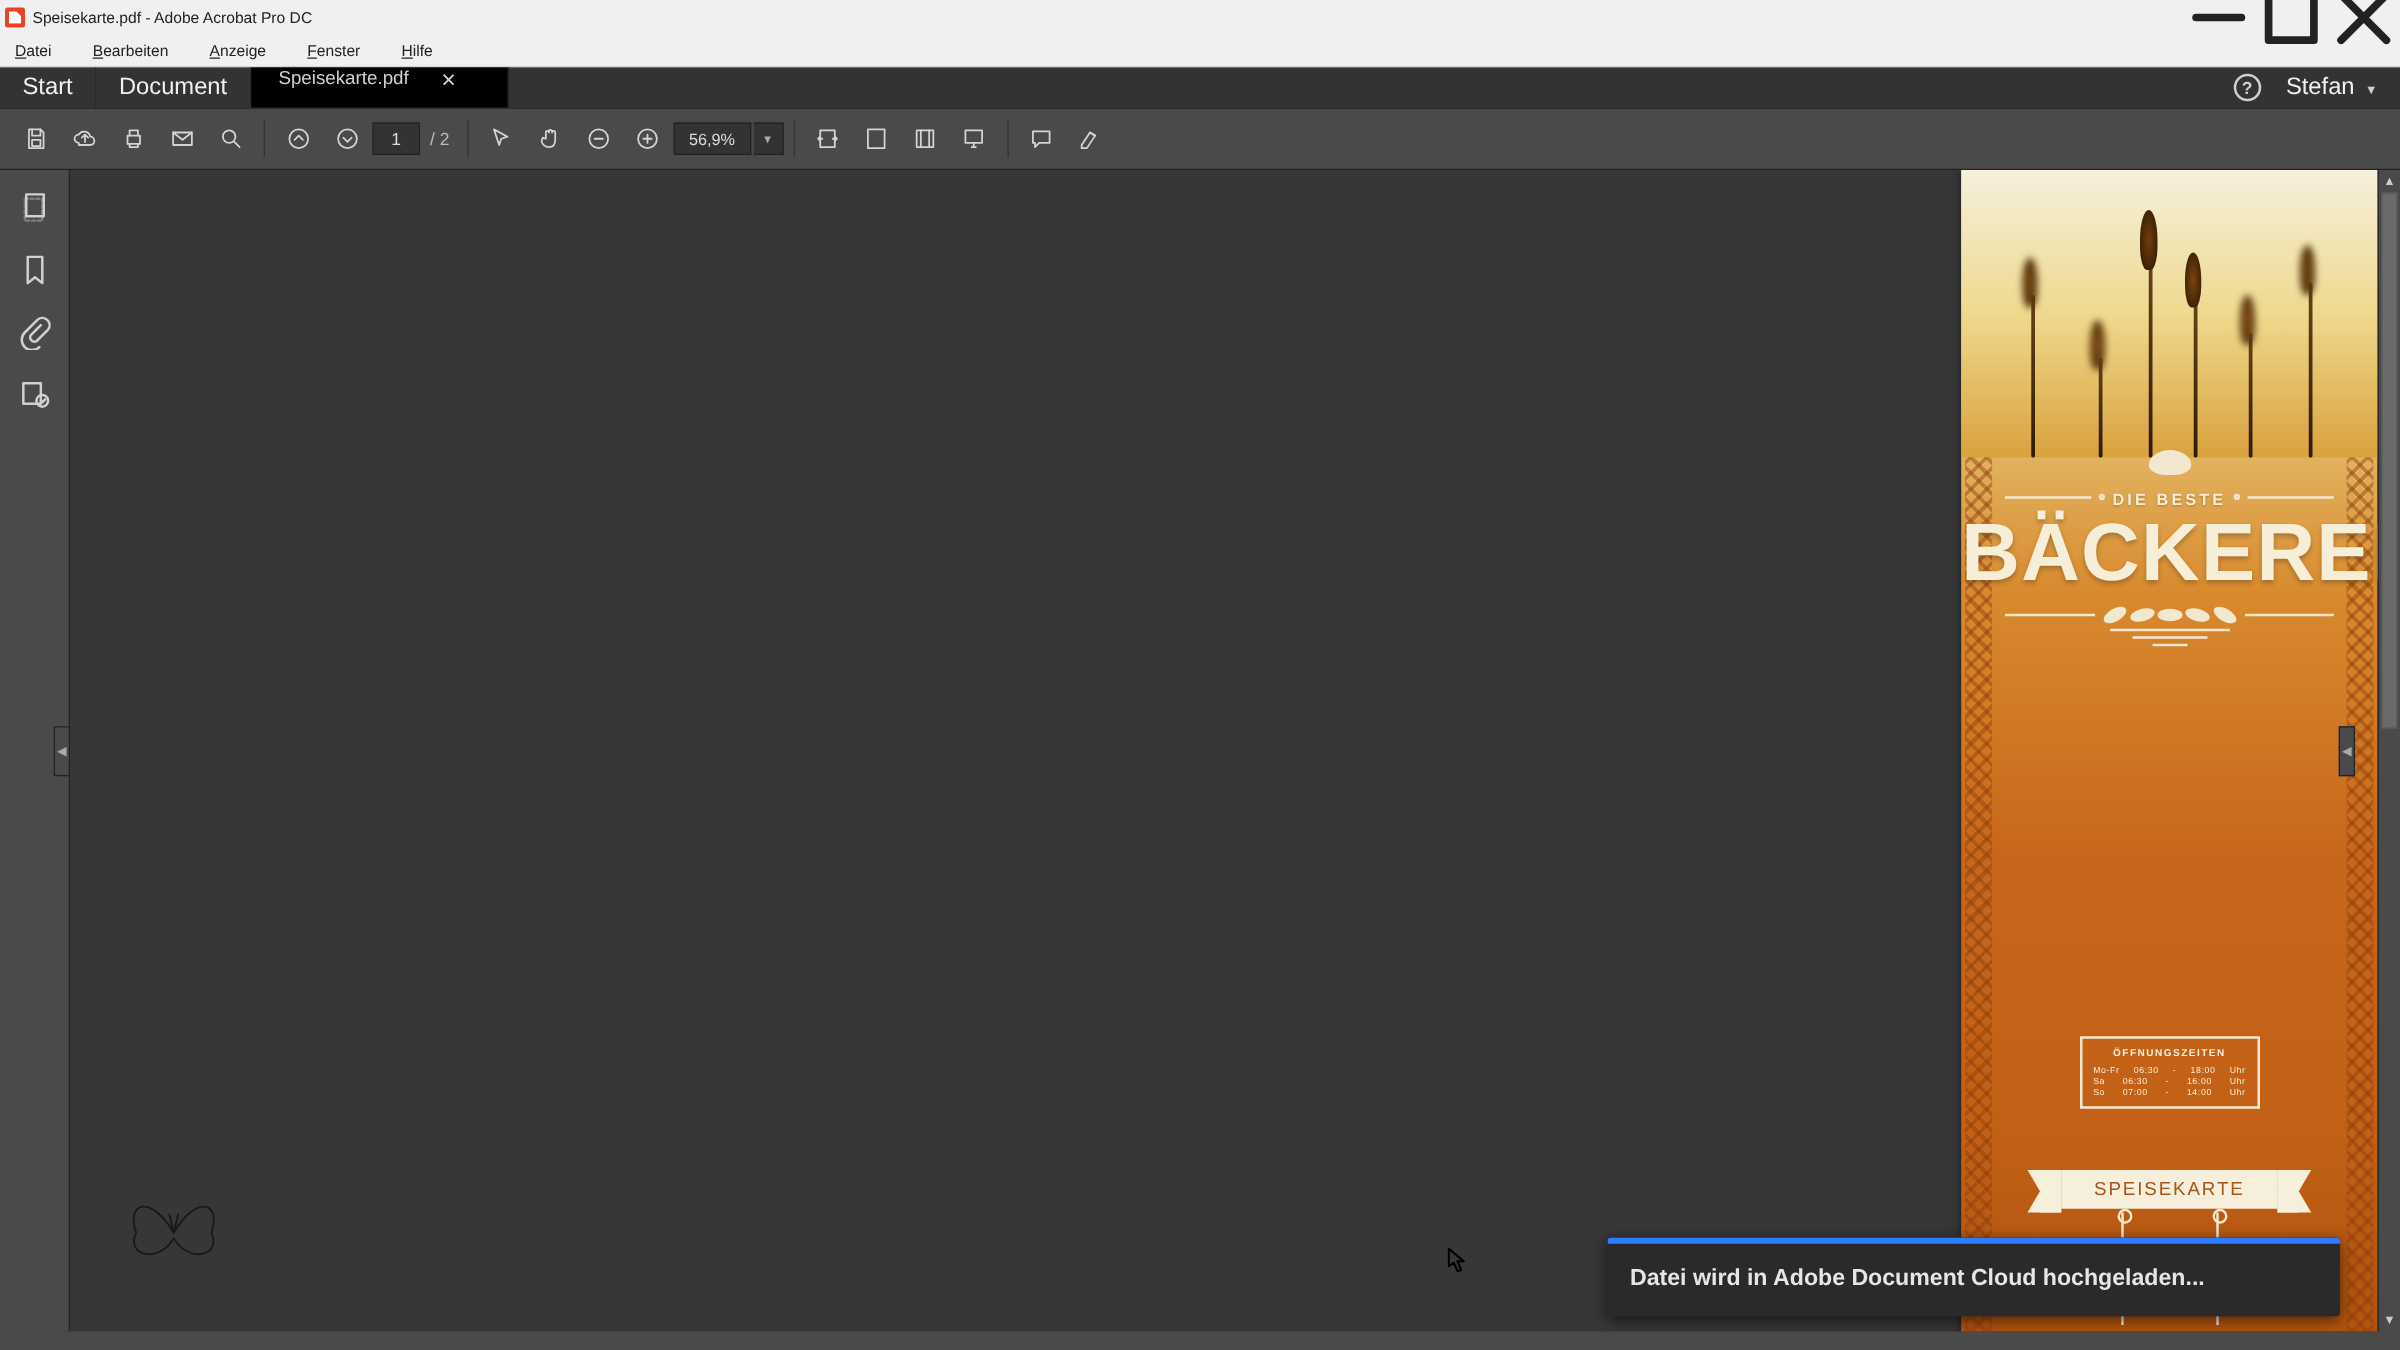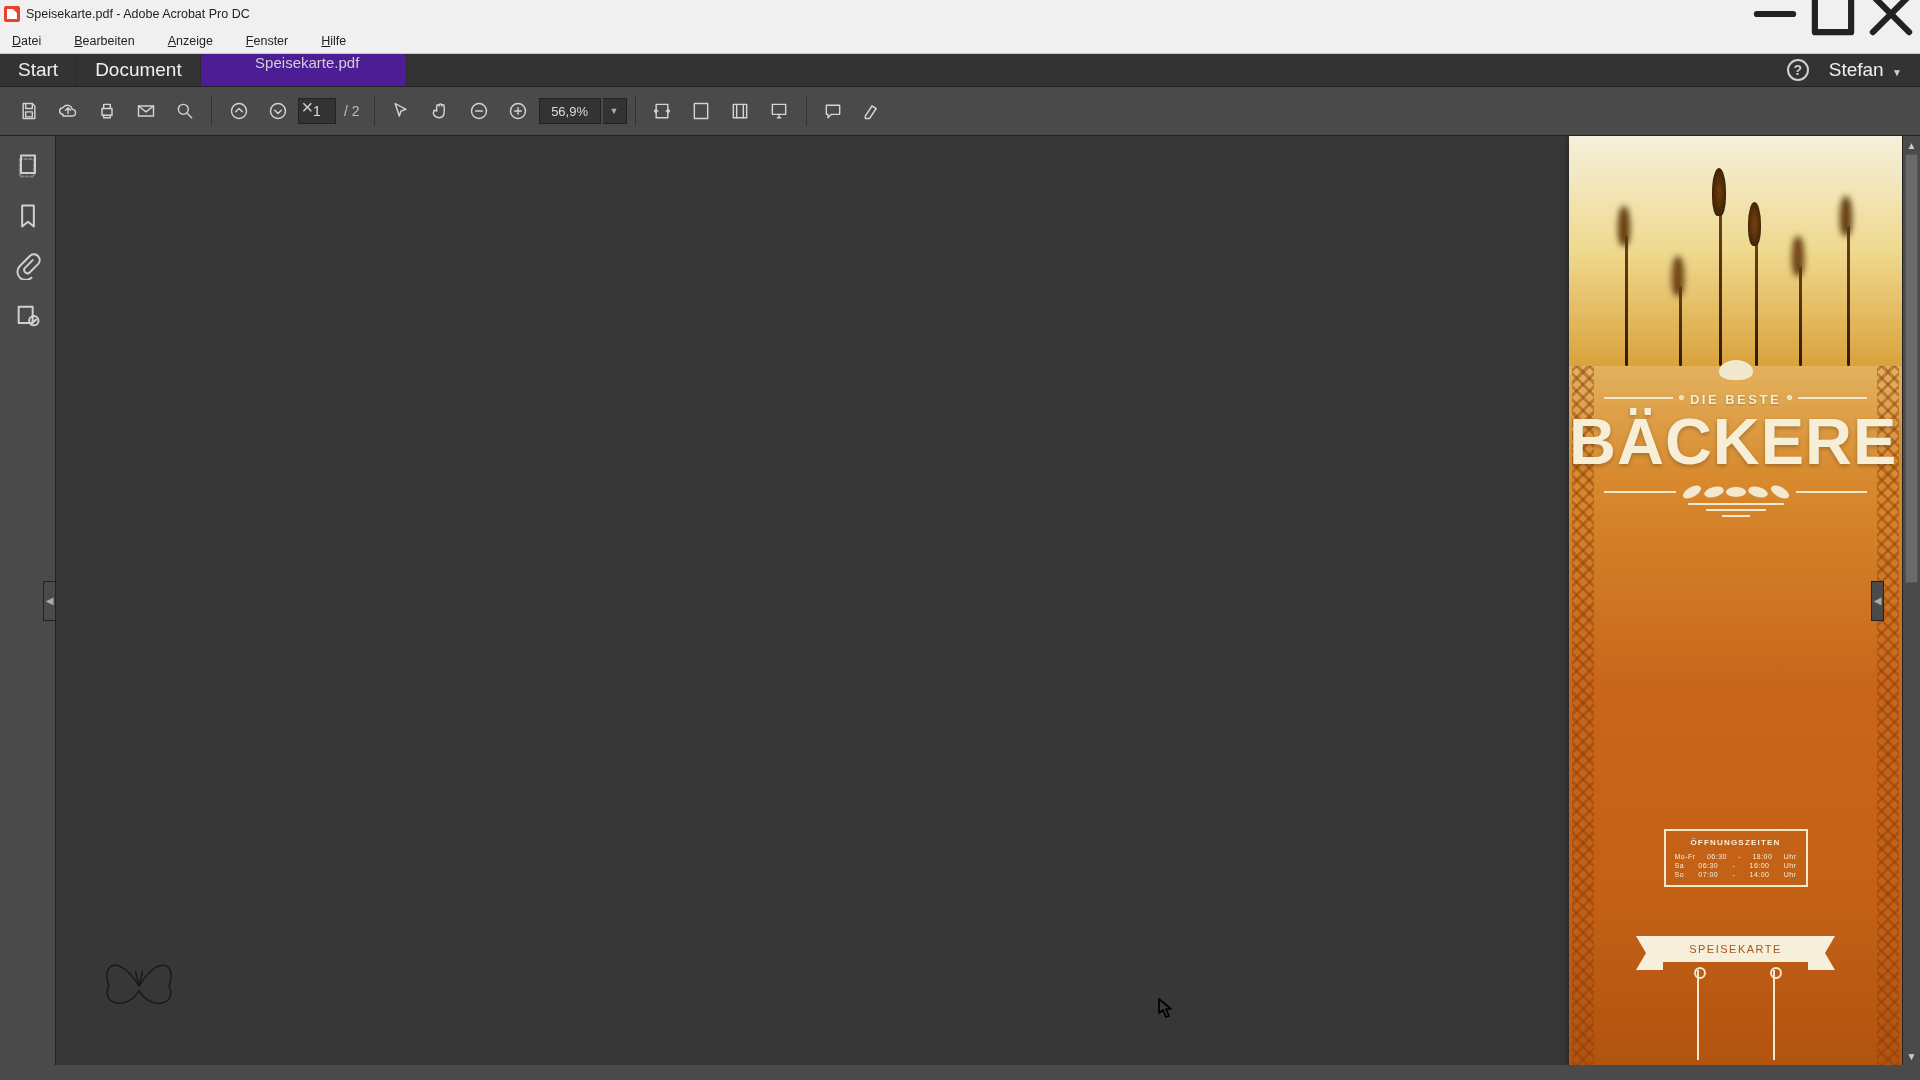--- a/index.html
+++ b/index.html
@@ -14,21 +14,21 @@
 .win-btn { width: 58px; display:flex; align-items:center; justify-content:center; color:#222; font-size:14px; }
 
 
 .menubar { height: 26px; background: #f0f0f0; display: flex; align-items: center; padding-left: 4px; border-bottom: 1px solid #c8c8c8; gap: 17px; }
 .menu-item { font-size: 12.5px; color: #222; padding: 2px 8px; }
 .menu-item .ul { text-decoration: underline; }
 
 
 .tabbar { height: 32px; background: #333334; display: flex; align-items: stretch; }
 .tab-start, .tab-tools { display:flex; align-items:center; padding: 0 18px; color:#f0f0f0; font-size:19px; font-weight:500; border-right:1px solid #2a2a2a; }
-.tab-doc { display:flex; align-items:center; padding:0 14px 0 22px; color:#d0d0d0; font-size:15px; border-right:1px solid #2a2a2a; gap:26px; position:relative; min-width: 206px; background:#4c1d95;flex-direction:column; }
+.tab-doc { display:flex; align-items:flex-start; padding:0 14px 0 22px; color:#d0d0d0; font-size:15px; border-right:1px solid #2a2a2a; gap:26px; position:relative; min-width: 206px; background:#000000; }
 .tab-doc .tab-close { color:#d0d0d0; font-size:20px; line-height:1; }
 .tabbar-spacer { flex:1; }
 .tabbar-right { display:flex; align-items:center; gap:20px; padding-right:18px; }
 .help-icon { width:22px; height:22px; border:2px solid #d0d0d0; border-radius:50%; display:flex; align-items:center; justify-content:center; color:#d0d0d0; font-size:14px; font-weight:bold; }
 .user-name { color:#f0f0f0; font-size:19px; font-weight:500; }
 .user-arrow { color:#d0d0d0; font-size:10px; margin-left:4px; }
 
 
 .toolbar { height: 50px; background: #4a4a4a; border-top:1px solid #222; border-bottom:1px solid #222; display:flex; align-items:center; padding:0 10px; gap:2px; }
 .tb-btn { width:37px; height:37px; display:flex; align-items:center; justify-content:center; color:#d4d4d4; border-radius:2px; }
@@ -75,21 +75,21 @@
 .underline-stack { margin-top:6px; display:flex; flex-direction:column; align-items:center; gap:4px;}
 .underline-stack div { height:2px; background:#f2e8cf; }
 
 
 .hours { position:absolute; top:693px; left:50%; transform:translateX(-50%); width:144px; border:2px solid #f2e8cf; padding:7px 9px; text-align:center; color:#f7efd9; font-size:7.5px; }
 .hours-title { font-size:8px; letter-spacing:1.2px; font-weight:bold; margin-bottom:6px;}
 .hours-row { display:flex; justify-content:space-between; font-size:7px; letter-spacing:0.5px; margin-top:2px;}
 
 
 .ribbon-wrap { position:absolute; top:800px; left:0; right:0; display:flex; justify-content:center;}
-.ribbon { position:relative; background:#f5efdc; color:#a8551a; padding:7px 26px; font-size:11px; letter-spacing:1.5px; font-weight:500; }
+.ribbon { position:relative; background:#f5efdc; color:#a8551a; padding:7px 26px; font-size:15px; letter-spacing:1.5px; font-weight:500; }
 .ribbon::before,.ribbon::after { content:""; position:absolute; top:0; width:0;height:0; border:17px solid #f5efdc; }
 .ribbon::before { right:100%; border-left:10px solid transparent; }
 .ribbon::after { left:100%; border-right:10px solid transparent; }
 .stems-down { position:absolute; top:834px; width:100%; display:flex; justify-content:center; gap:74px;}
 .stems-down div { width:2px; height:90px; background:#f2e8cf; position:relative;}
 .stems-down div::before { content:""; position:absolute; top:-3px; left:-3px; width:8px;height:8px; border:2px solid #f2e8cf; border-radius:50%; }
 
 
 .vscroll { width:18px; background:#4a4a4a; border-left:1px solid #222; display:flex; flex-direction:column; }
 .vscroll .arrow { height:18px; color:#ccc; font-size:10px; display:flex;align-items:center;justify-content:center; }
@@ -386,20 +386,26 @@
           <div></div>
         </div>
     </div>
 
     <div class="watermark">
       <svg viewBox="0 0 100 100" stroke="#aaa" stroke-width="2.5">
           <path d="M50 55 C30 20,5 25,15 55 C5 75,35 85,50 60 M50 55 C70 20,95 25,85 55 C95 75,65 85,50 60 M50 55 L46 38 M50 55 L54 38"></path>
         </svg>
     </div>
 
+    <div class="toast">
+      <div class="bar-track">
+        <div class="bar-fill"></div>
+      </div>
+      <div class="msg">Datei wird in Adobe Document Cloud hochgeladen...</div>
+    </div>
 
     <div class="cursor" style="left:1102px; top:862px;">
       <svg viewBox="0 0 14 20" fill="#000" stroke="#fff" stroke-width="1">
           <path d="M1 1 L1 15 L5 12 L8 19 L11 18 L8 11 L13 11 Z"></path>
         </svg>
     </div>
 
     <div class="right-collapse">◀</div>
   </div>
 

